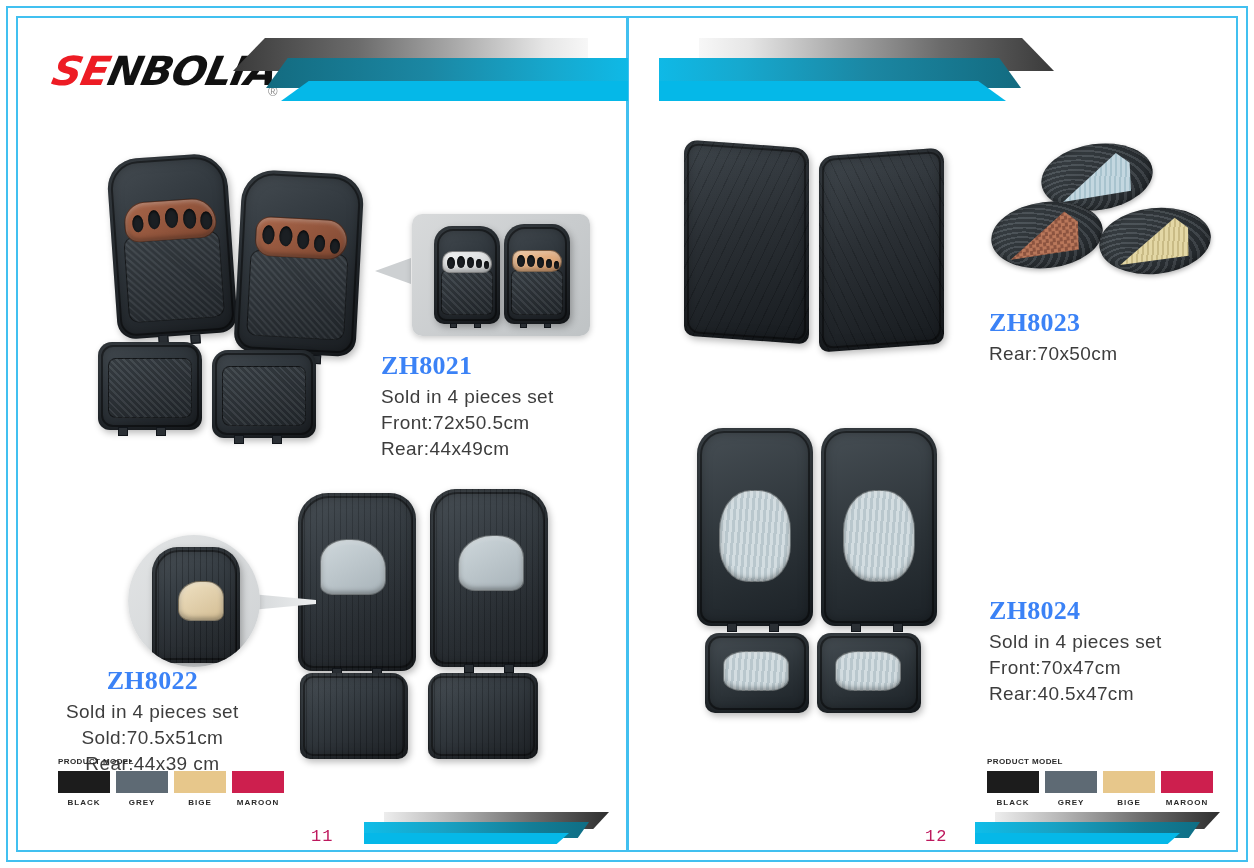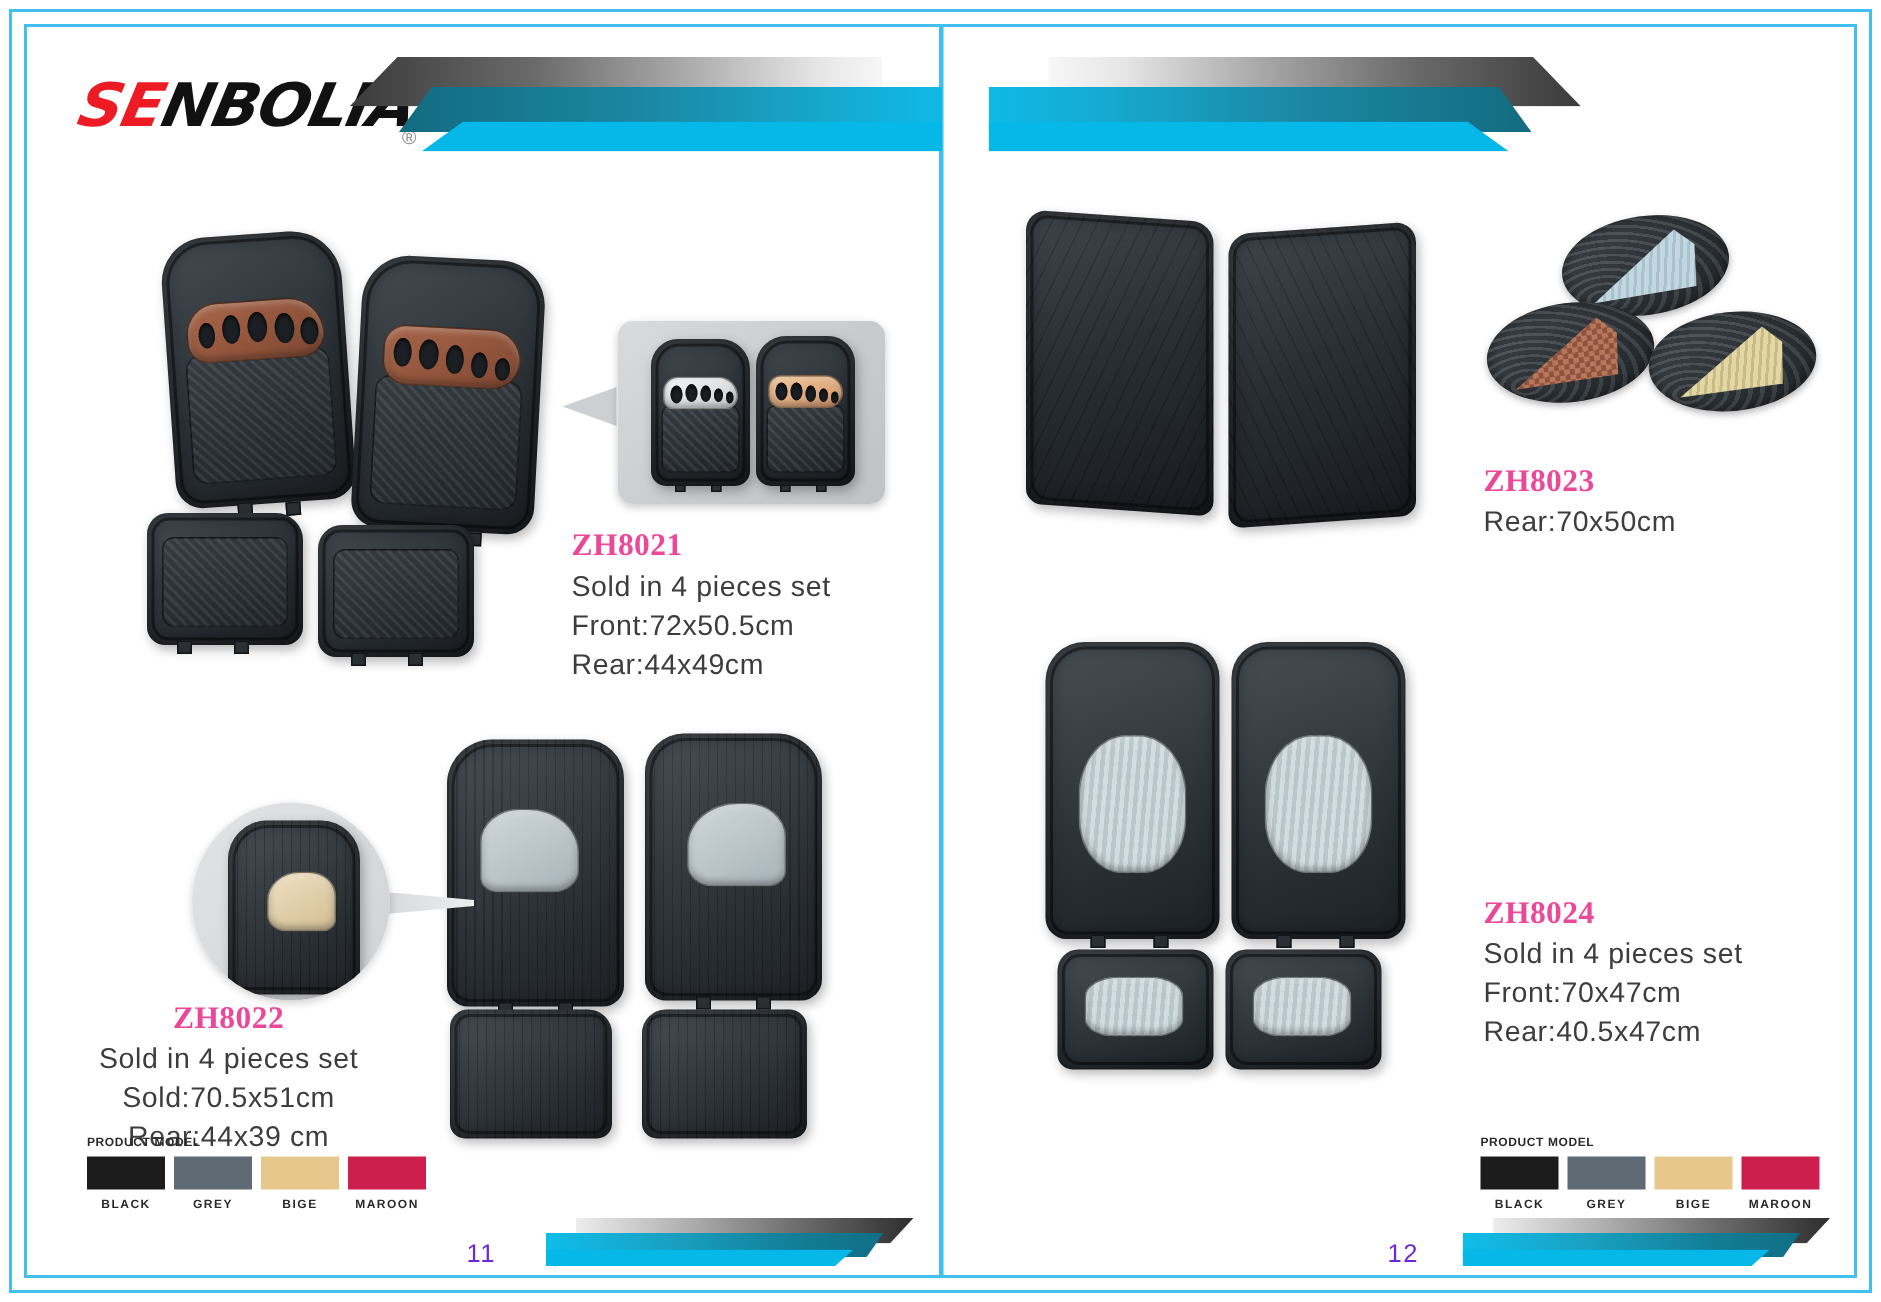--- a/index.html
+++ b/index.html
@@ -86,21 +86,21 @@
   .logo-text .s2{ color:#111111; }
   .logo-reg{
     position:absolute; left:215px; top:36px;
     font-size:13px; color:#8c8c8c;
   }
 
   
   .prod-text{ position:absolute; }
   .prod-code{
     font-family:"Liberation Serif", serif;
-    font-weight:bold; font-size:21px; color:#ec4899;
+    font-weight:bold; font-size:26px; color:#3b82f6;
     letter-spacing:.3px; margin-bottom:3px;
   }
   .prod-line{
     font-family:"Liberation Sans", sans-serif;
     font-size:19px; color:#3d3d3d; line-height:26px;
     letter-spacing:.4px; font-weight:300;
   }
 
   
   .shot{ position:absolute; }
@@ -217,22 +217,22 @@
     background:linear-gradient(90deg,#0fbde9 0%,#19a2c4 35%,#137d96 75%,#0f6e85 100%);
     clip-path:polygon(0 0,100% 0,95% 100%,0 100%);
   }
   .fb-cyan{
     top:21px; left:0; width:205px; height:11px;
     background:#05b8e8;
     clip-path:polygon(0 0,100% 0,94% 100%,0 100%);
   }
   .page-num{
     position:absolute; bottom:22px;
-    font-family:Liberation Sans, sans-serif;
-    font-size:17px; color:#6d28d9; letter-spacing:1px;
+    font-family:Liberation Mono, monospace;
+    font-size:17px; color:#be185d; letter-spacing:1px;
   }
 </style>
 </head>
 <body>
 
 <div class="frame-outer"></div>
 <div class="frame-inner"></div>
 <div class="center-divider"></div>
 
 <div class="page page-left">

